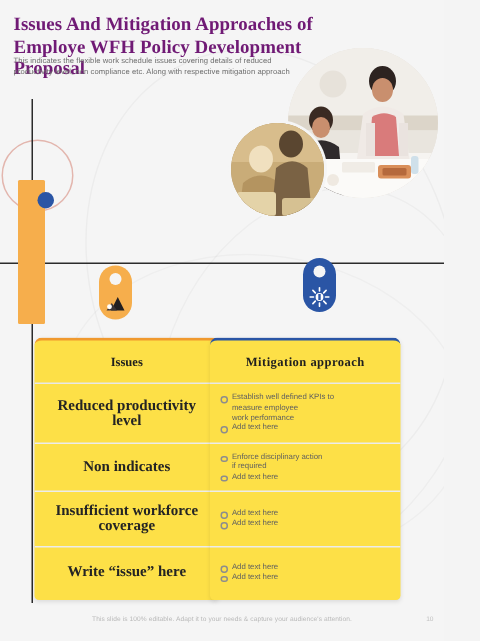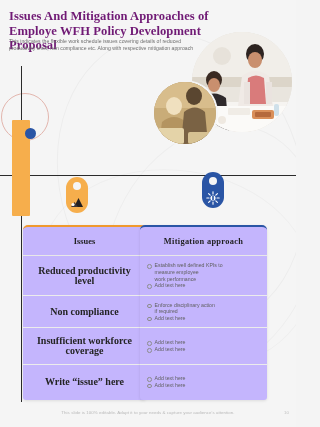--- a/index.html
+++ b/index.html
@@ -109,21 +109,21 @@
   .badge .glyph{
     position:absolute;left:50%;top:19px;transform:translateX(-50%);
     width:14px;height:14px;
   }
   .badge-orange{left:66px;top:177px;background:#f6ae4c;}
   .badge-blue{left:202px;top:172px;background:#2a55a5;}
 
   
   .card{
     position:absolute;
-    background:#c4b5fd;
+    background:#fde047;
     border-radius:5px 5px 3px 3px;
     box-shadow:0 1px 3px rgba(0,0,0,0.10);
     overflow:hidden;
     z-index:6;
   }
   .card-left{left:23px;top:225px;width:123px;height:173px;border-top:2.6px solid #f0992e;}
   .card-right{left:140px;top:225px;width:127px;height:173px;border-top:2.6px solid #2a55a5;}
 
   .hdr{
     height:28px;display:flex;align-items:center;justify-content:center;
@@ -265,21 +265,21 @@
         <circle cx="7" cy="7" r="2.6" fill="#ffffff"></circle>
         <rect x="6.2" y="5" width="1.6" height="4" fill="#2a55a5"></rect>
       </svg>
     </div>
   </div>
 
   <div class="card card-left">
     <div class="hdr">Issues</div>
     <div class="row row-l h1">Reduced
 productivity level</div>
-    <div class="row row-l h2">Non compliance</div>
+    <div class="row row-l h2">Non indicates</div>
     <div class="row row-l h3">Insufficient
 workforce coverage</div>
     <div class="row row-l h4">Write “issue” here</div>
   </div>
 
   <div class="card card-right">
     <div class="hdr r">Mitigation  approach</div>
 
     <div class="row row-r h1">
       <div class="bullet">

